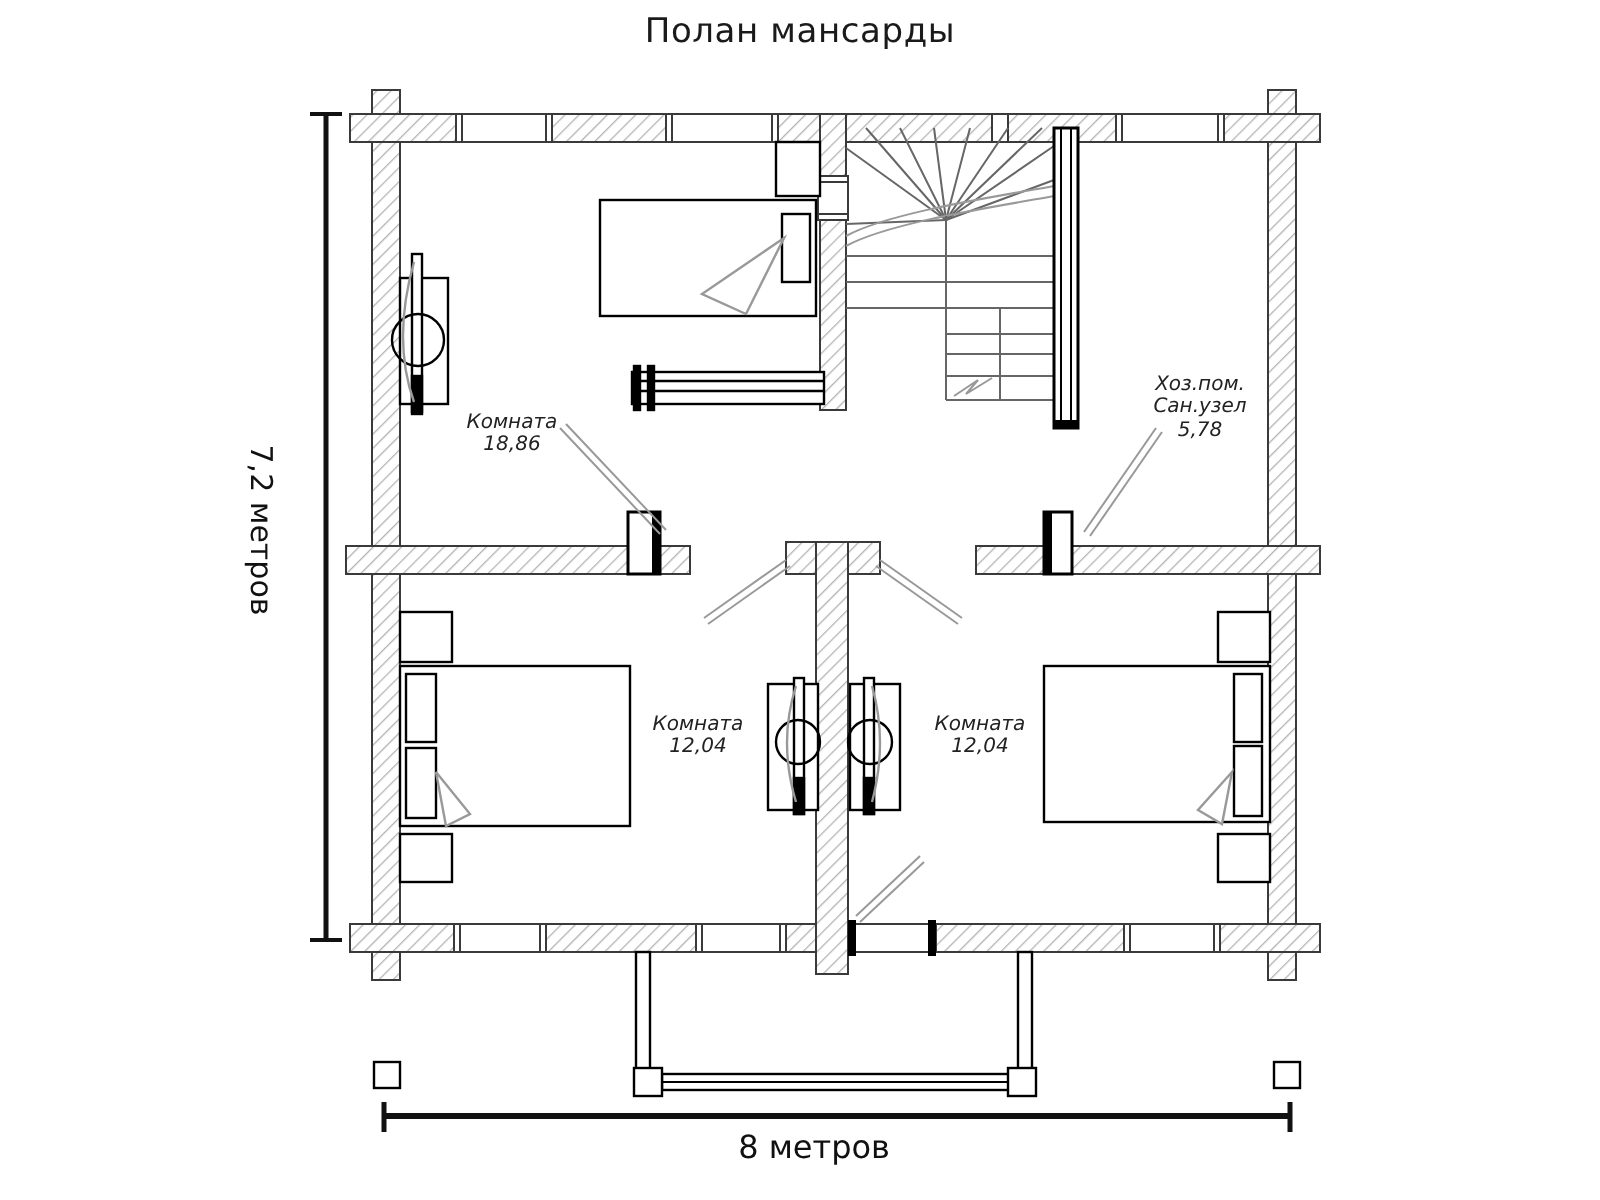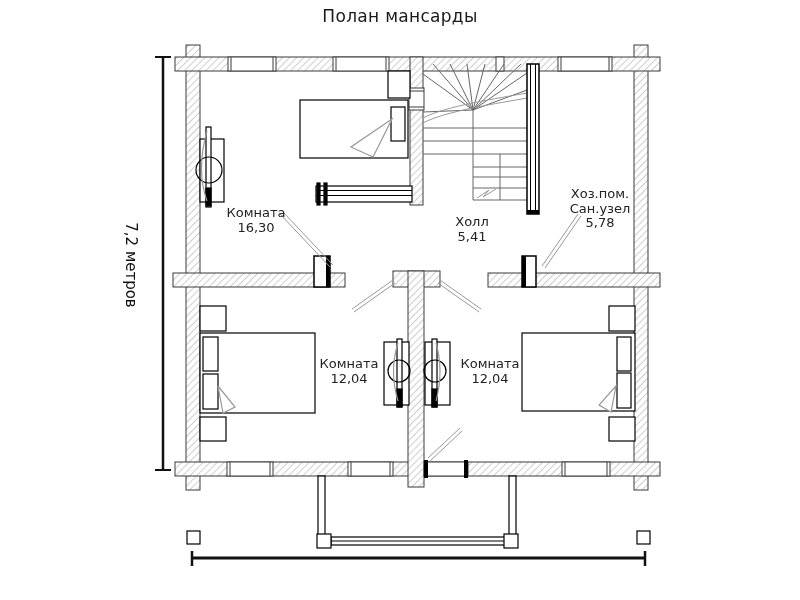--- a/index.html
+++ b/index.html
@@ -1,22 +1,22 @@
 <!DOCTYPE html>
 <html><head>
 <meta charset="utf-8">
 <style>
   html,body{margin:0;padding:0;background:#fff;}
   .canvas{position:relative;width:696px;height:600px;background:#fff;
           font-family:"DejaVu Sans",sans-serif;overflow:hidden;}
   .plan-svg{position:absolute;left:0;top:0;}
   .title{position:absolute;left:0;top:6px;width:800px;text-align:center;
          font-size:17px;color:#1a1a1a;letter-spacing:.3px;}
-  .room-label{position:absolute;width:120px;text-align:center;
-              font-size:13px;line-height:1.13;color:#222;}
+  .room-label{position:absolute;width:120px;text-align:center;font-style:italic;
+              font-size:10px;line-height:1.13;color:#222;}
   .dim-label-h{position:absolute;left:292px;top:564px;width:230px;text-align:center;
                font-size:16px;color:#111;}
   .dim-label-v{position:absolute;left:58px;top:256px;width:145px;height:18px;text-align:center;
                font-size:15px;color:#111;transform:rotate(90deg);}
 </style>
 </head>
 <body>
 
 <div class="canvas">
 
@@ -194,40 +194,37 @@
       <line x1="192" y1="558" x2="645" y2="558" stroke-width="3"></line>
       <line x1="192" y1="551" x2="192" y2="566" stroke-width="2.5"></line>
       <line x1="645" y1="551" x2="645" y2="566" stroke-width="2.5"></line>
     </g>
   </svg>
 
   <div class="title">Полан мансарды</div>
 
   <div class="room-label" style="left:196px;top:206px;">
     <div>Комната</div>
-    <div>16,30</div>
-  </div>
-
-  <div class="room-label" style="left:412px;top:215px;">
-    <div>Холл</div>
-    <div>5,41</div>
-  </div>
+    <div>18,86</div>
+  </div>
+
 
   <div class="room-label" style="left:540px;top:187px;">
     <div>Хоз.пом.</div>
     <div>Сан.узел</div>
     <div>5,78</div>
   </div>
 
   <div class="room-label" style="left:289px;top:357px;">
     <div>Комната</div>
     <div>12,04</div>
   </div>
 
   <div class="room-label" style="left:430px;top:357px;">
     <div>Комната</div>
     <div>12,04</div>
   </div>
 
 
+  <div class="dim-label-h">8 метров</div>
   <div class="dim-label-v">7,2 метров</div>
 
 </div>
 
 </body></html>

